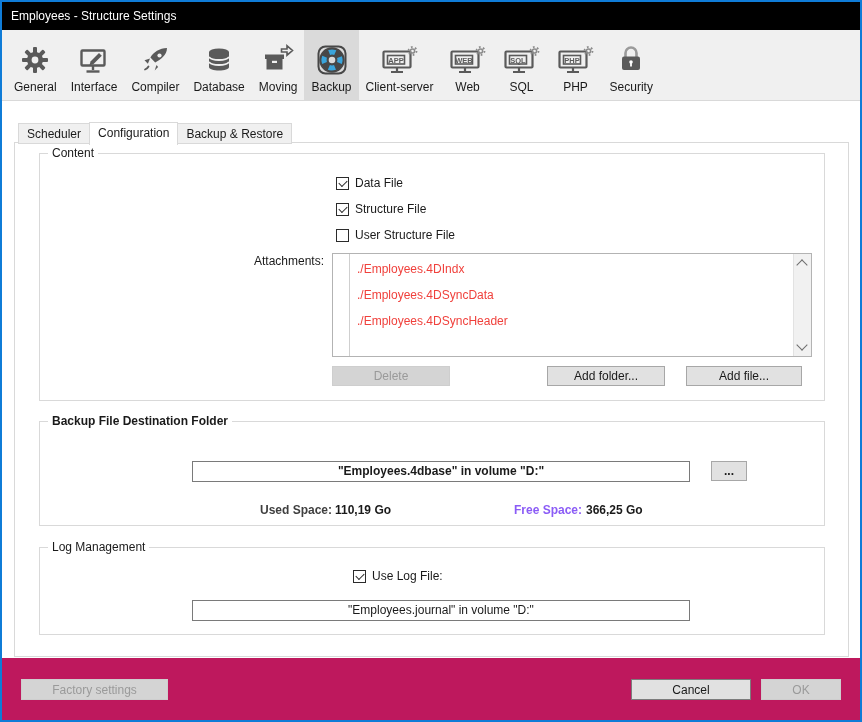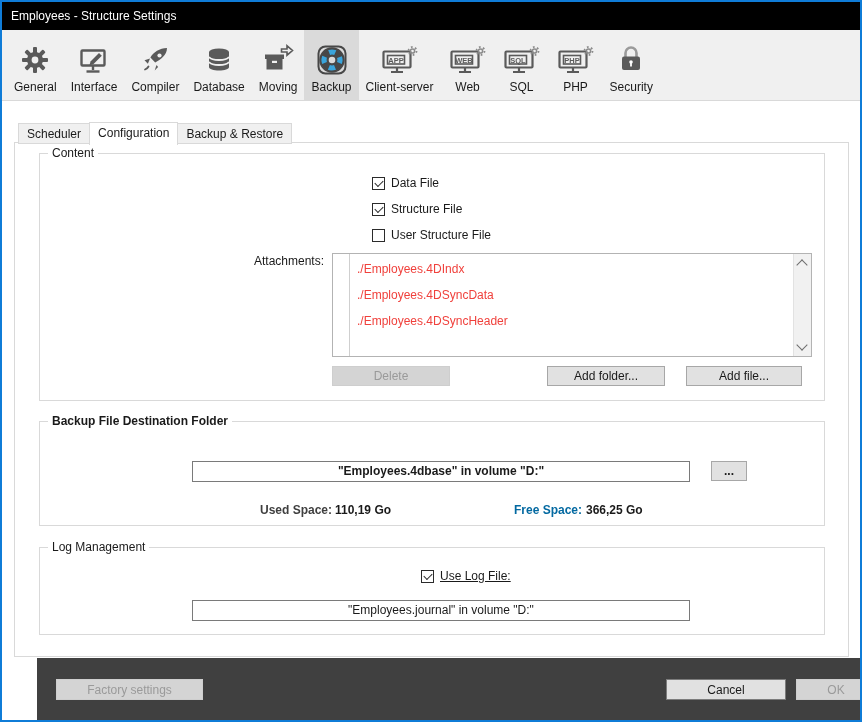--- a/index.html
+++ b/index.html
@@ -28,21 +28,21 @@
     position:relative;z-index:4;}
   
   .panel{position:absolute;left:12px;top:140px;width:835px;height:515px;background:#fff;
     border:1px solid #d9d9d9;box-sizing:border-box;}
   .group{position:absolute;border:1px solid #d9d9d9;box-sizing:border-box;background:#fff;}
   .group-label{position:absolute;top:-8px;left:8px;background:#fff;padding:0 4px;white-space:nowrap;}
   .g-content{left:24px;top:10px;width:786px;height:248px;}
   .g-dest{left:24px;top:278px;width:786px;height:105px;font-weight:bold;}
   .g-log{left:24px;top:404px;width:786px;height:88px;}
   
-  .cb-row{position:absolute;display:flex;align-items:center;height:16px;margin-left:36px;}
+  .cb-row{position:absolute;display:flex;align-items:center;height:16px;}
   .cb{width:13px;height:13px;border:1px solid #2b2b2b;background:#fff;box-sizing:border-box;
     position:relative;flex:0 0 auto;margin-right:6px;}
   .cb.checked::after{content:"";position:absolute;left:1.5px;top:2.5px;width:7px;height:4px;
     border-left:1.6px solid #2b2b2b;border-bottom:1.6px solid #2b2b2b;transform:rotate(-45deg);}
   
   .attach-label{position:absolute;left:214px;top:100px;}
   .listbox{position:absolute;left:292px;top:99px;width:480px;height:104px;background:#fff;
     border:1px solid #b3b3b3;box-sizing:border-box;}
   .list-gutter{position:absolute;left:0;top:0;bottom:0;width:16px;border-right:1px solid #cfcfcf;}
   .list-items{position:absolute;left:17px;top:2px;right:17px;bottom:0;overflow:hidden;}
@@ -61,26 +61,26 @@
   .btn-addfile{left:646px;top:212px;width:116px;height:20px;}
   
   .field{position:absolute;box-sizing:border-box;background:#fff;border:1px solid #7a7a7a;
     height:21px;line-height:19px;text-align:center;overflow:hidden;white-space:nowrap;}
   .f-dest{left:152px;top:39px;width:498px;}
   .btn-browse{left:671px;top:39px;width:36px;height:20px;}
   .stats{position:absolute;left:0;top:81px;width:100%;height:15px;}
   .stats span{position:absolute;white-space:nowrap;}
   .s-used-l{left:220px;color:#3f3f3f;}
   .s-used-v{left:295px;}
-  .s-free-l{left:474px;color:#0369a1;}
+  .s-free-l{left:474px;color:#8b5cf6;}
   .s-free-v{left:546px;}
-  .log-cb{left:345px;top:20px;text-decoration:underline;}
+  .log-cb{left:313px;top:20px;}
   .f-log{left:152px;top:52px;width:498px;}
   
-  .footer{position:absolute;left:0;right:0;top:656px;bottom:0;background:#404040;margin-left:35px;}
+  .footer{position:absolute;left:0;right:0;top:656px;bottom:0;background:#be185d;}
   .btn-factory{left:19px;top:21px;width:147px;height:21px;}
   .btn-cancel{left:629px;top:21px;width:120px;height:21px;}
   .btn-ok{left:759px;top:21px;width:80px;height:21px;}
 </style>
 </head>
 <body>
 
 <div class="window">
 
   <div class="titlebar">

